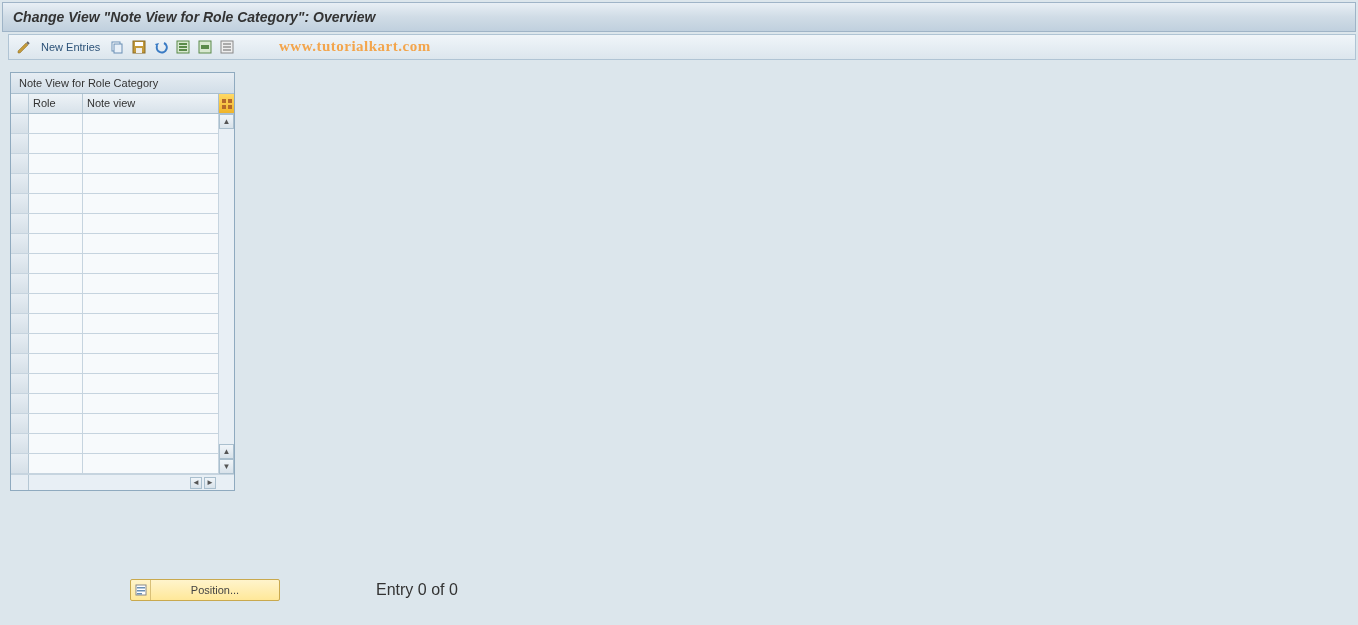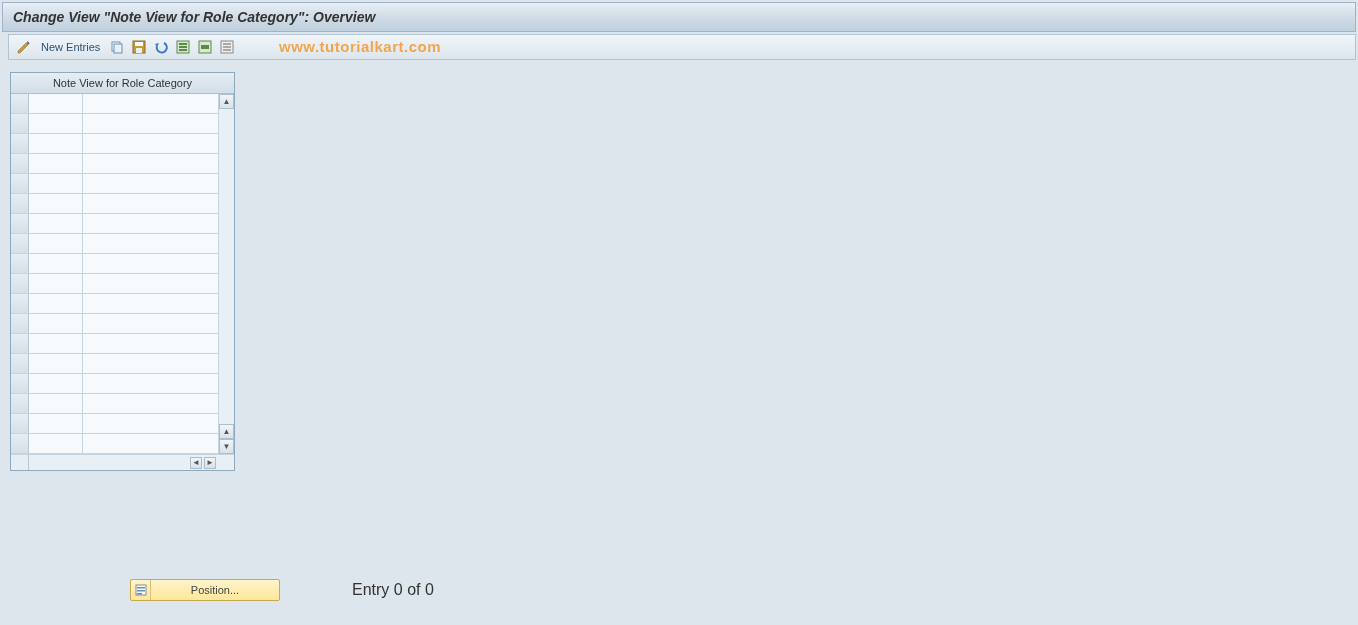--- a/index.html
+++ b/index.html
@@ -55,28 +55,27 @@
     }
     
     .watermark {
       position: absolute;
       left: 270px;
       top: 3px;
       font-size: 15px;
       font-weight: bold;
       color: #f59e3b;
       letter-spacing: 0.5px;
-      font-family: Liberation Sans, sans-serif;
+      font-family: Liberation Serif, serif;
       opacity: 0.9;
     }
     
     
     .content {
       padding: 10px;
-      text-align: center;
     }
     
     
     .table-panel {
       width: 225px;
       border: 1px solid #8faabf;
       background: #fff;
     }
     
     .table-title {
@@ -208,21 +207,21 @@
       background: #e8eff5;
     }
     
     
     .footer {
       position: absolute;
       bottom: 24px;
       left: 130px;
       display: flex;
       align-items: center;
-      gap: 72px;
+      gap: 96px;
     }
     
     .position-btn {
       width: 150px;
       height: 22px;
       background: linear-gradient(to bottom, #fff4cc 0%, #ffe899 100%);
       border: 1px solid #c9a94e;
       display: flex;
       align-items: center;
       cursor: pointer;
@@ -304,20 +303,33 @@
         <rect x="3" y="6" width="8" height="2" fill="#aaa"></rect>
         <rect x="3" y="9" width="8" height="2" fill="#aaa"></rect>
       </svg>
   </span>
   <div class="watermark">www.tutorialkart.com</div>
 </div>
 
 <div class="content">
   <div class="table-panel">
     <div class="table-title">Note View for Role Category</div>
+    <div class="table-header">
+      <div class="th-selector"></div>
+      <div class="th-role">Role</div>
+      <div class="th-noteview">Note view</div>
+      <div class="th-config">
+        <svg width="10" height="10" viewBox="0 0 10 10">
+            <rect x="0" y="0" width="4" height="4" fill="#b56a2a"></rect>
+            <rect x="6" y="0" width="4" height="4" fill="#b56a2a"></rect>
+            <rect x="0" y="6" width="4" height="4" fill="#b56a2a"></rect>
+            <rect x="6" y="6" width="4" height="4" fill="#b56a2a"></rect>
+          </svg>
+      </div>
+    </div>
     <div class="table-body">
       <div class="rows-area" id="rows-area">
           <div class="table-row">
             <div class="row-selector"></div>
             <div class="cell-role"></div>
             <div class="cell-noteview"></div>
           </div>
           <div class="table-row">
             <div class="row-selector"></div>
             <div class="cell-role"></div>

